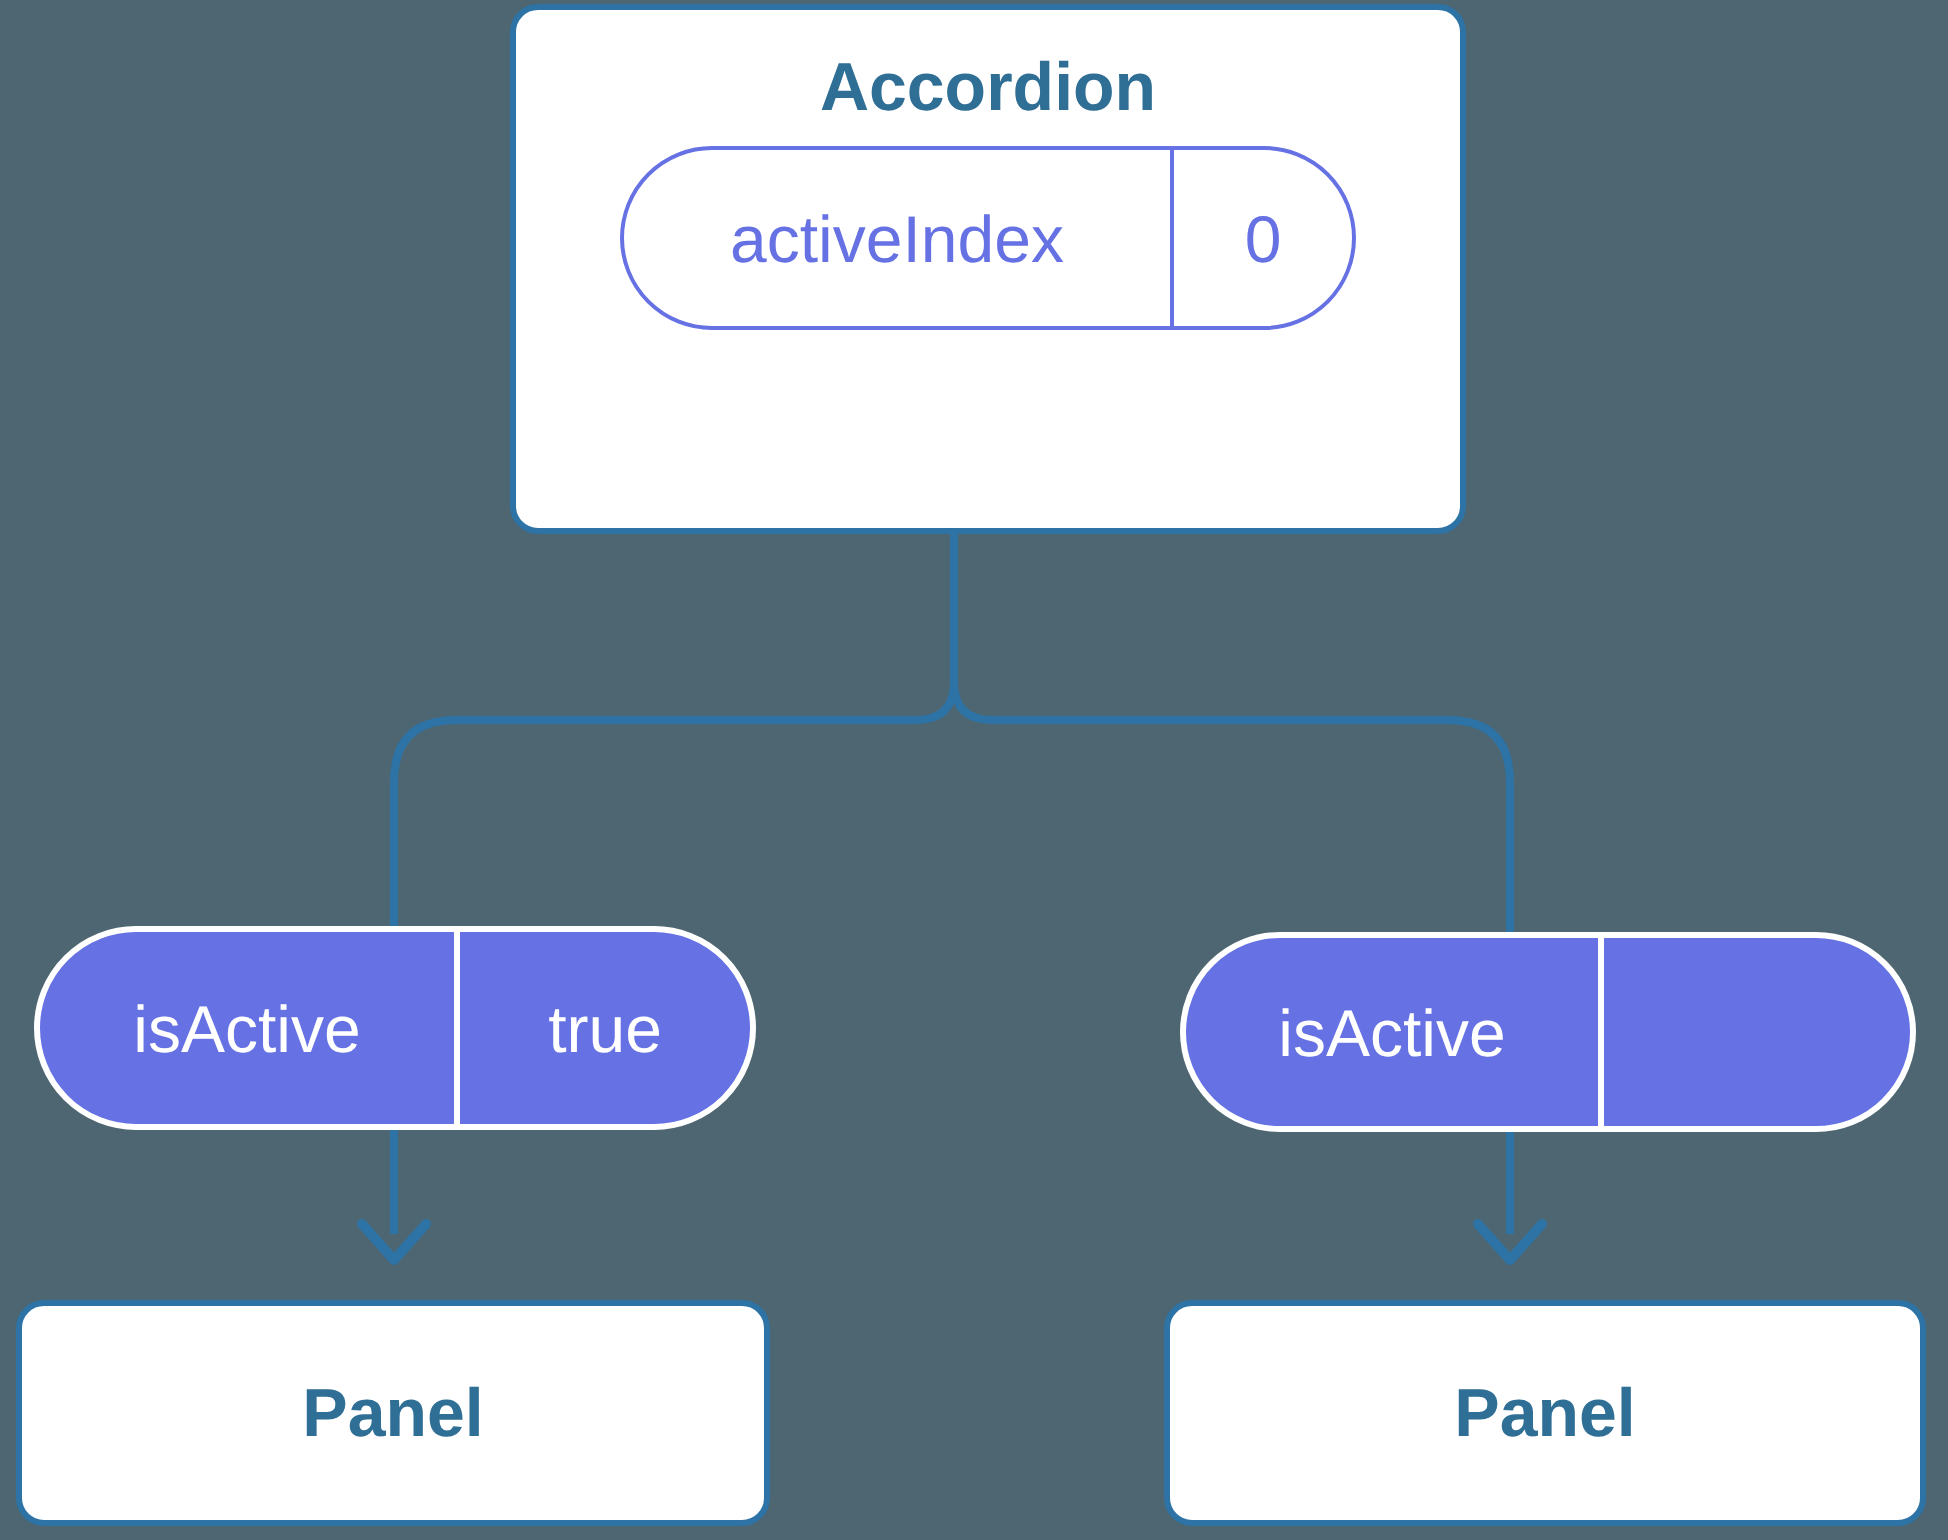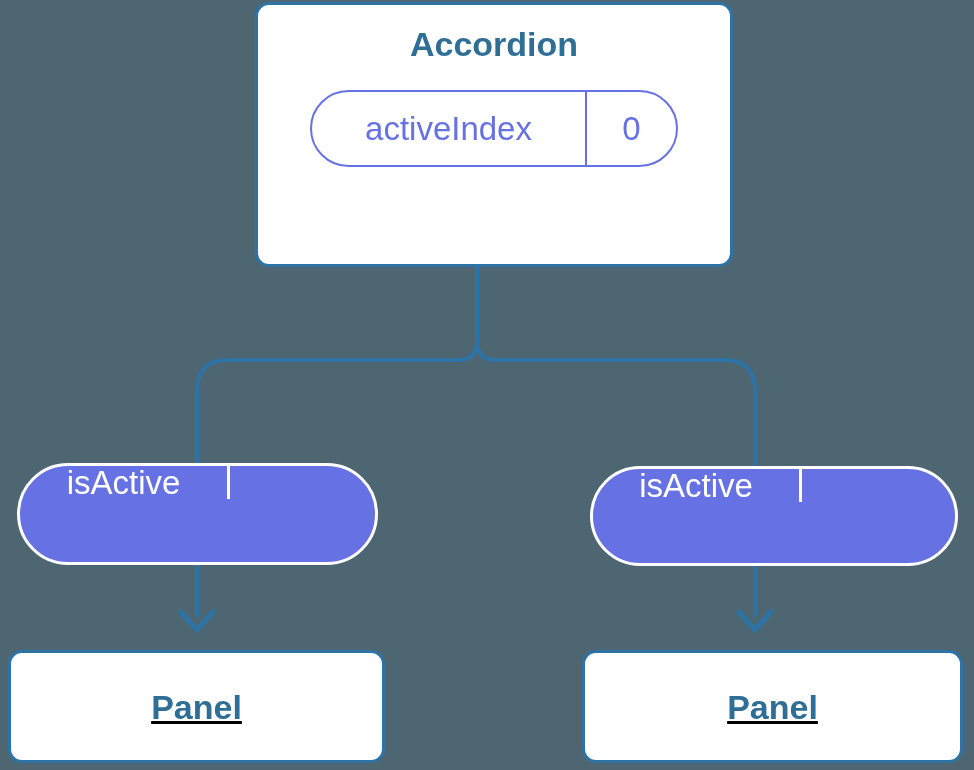--- a/index.html
+++ b/index.html
@@ -44,23 +44,23 @@
     align-items: center;
   }
   .accordion-title {
     margin-top: 22px;
     font-size: 34px;
     font-weight: 600;
     line-height: 1;
     color: var(--heading);
   }
   .prop-pill {
-    margin-top: 29px;
+    margin-top: 12px;
     width: 368px;
-    height: 77px;
+    height: 92px;
     border: 2px solid var(--purple);
     border-radius: 60px;
     background: var(--card-bg);
     display: flex;
     align-items: stretch;
     overflow: hidden;
   }
   .prop-pill .seg-name {
     width: 275px;
     border-right: 2px solid var(--purple);
@@ -82,21 +82,20 @@
   }
   .state-pill {
     position: absolute;
     background: var(--purple);
     border: 3px solid #ffffff;
     border-radius: 60px;
     display: flex;
     align-items: stretch;
     overflow: hidden;
     z-index: 2;
-    flex-direction: column;
   }
   .state-pill.left { left: 17px; top: 463px; width: 361px; height: 102px; }
   .state-pill.right { left: 590px; top: 466px; width: 368px; height: 100px; }
   .state-pill .seg-name {
     display: flex;
     align-items: center;
     justify-content: center;
     border-right: 3px solid #ffffff;
   }
   .state-pill.left .seg-name { width: 210px; }
@@ -110,21 +109,20 @@
   .state-pill span {
     font-size: 33px;
     font-weight: 400;
     color: var(--pill-text);
     line-height: 1;
   }
   .panel-card {
     display: flex;
     align-items: center;
     justify-content: center;
-    text-decoration: underline;
   }
   .panel-card.left { left: 8px; top: 650px; width: 377px; height: 113px; }
   .panel-card.right { left: 582px; top: 650px; width: 381px; height: 113px; }
   .panel-label {
     font-size: 34px;
     font-weight: 600;
     color: var(--heading);
     line-height: 1;
   }
 </style>
@@ -149,20 +147,23 @@
       <div class="seg-value">
         <span>0</span>
       </div>
     </div>
   </div>
 
   <div class="state-pill left">
     <div class="seg-name">
       <span>isActive</span>
     </div>
+    <div class="seg-value">
+      <span>true</span>
+    </div>
   </div>
 
   <div class="state-pill right">
     <div class="seg-name">
       <span>isActive</span>
     </div>
   </div>
 
   <div class="card panel-card left">
     <div class="panel-label">Panel</div>

